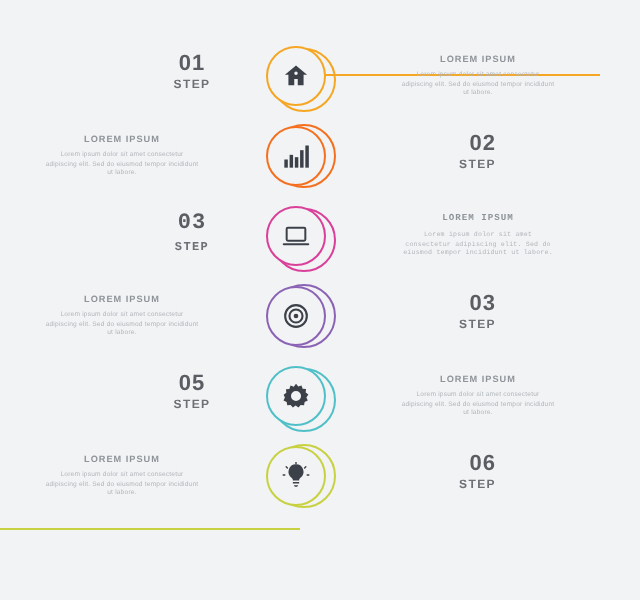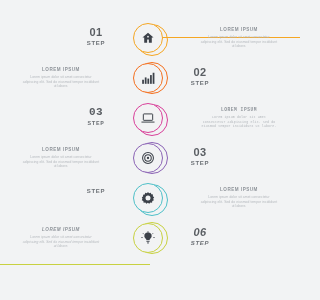--- a/index.html
+++ b/index.html
@@ -101,21 +101,21 @@
   }
   .textblock .body {
     font-size:3.3px;
     color:#b3b7bc;
     line-height:4.6px;
     letter-spacing:0.1px;
   }
   .t-left  { left:22px;  text-align:center; }
   .t-right { left:200px; text-align:center; }
   .n-left  { left:60px;  }
-  .n-right { left:164px; }
+  .n-right { left:176px;text-align:right; }
 </style>
 </head>
 <body>
 
 <div id="board">
   <div class="rail rail-top" style="background: rgb(245, 166, 35);"></div>
   <div class="rail rail-bottom" style="background: rgb(200, 209, 65);"></div>
   <div id="rows">
       <div class="row" style="top: 22px;">
         <div class="circle-wrap">
@@ -209,28 +209,29 @@
           <div class="ring-outer" style="border-color: rgb(79, 192, 200); left: 3px; top: 2px;"></div>
           <div class="ring-main" style="border-color: rgb(79, 192, 200);">
             <span>
               <svg width="14" height="14" viewBox="0 0 24 24" fill="#3c4149">
                 <path d="M12 1.6l1.9 2.2 2.8-.9 1 2.8 2.9.4-.3 2.9 2.3 1.8-1.7 2.4 1.2 2.7-2.7 1.2-.5 2.9-2.9-.3-1.9 2.2-2.4-1.7-2.4 1.7-1.9-2.2-2.9.3-.5-2.9-2.7-1.2 1.2-2.7L1.4 11l2.3-1.8-.3-2.9 2.9-.4 1-2.8 2.8.9L12 1.6zm0 6.1a4.3 4.3 0 1 0 0 8.6 4.3 4.3 0 0 0 0-8.6z"></path>
               </svg>
             </span>
           </div>
         </div>
         <div class="numblock n-left">
+          <div class="num">05</div>
           <div class="stp">STEP</div>
         </div>
         <div class="textblock t-right">
           <div class="head">LOREM IPSUM</div>
           <div class="body">Lorem ipsum dolor sit amet consectetur adipiscing elit. Sed do eiusmod tempor incididunt ut labore.</div>
         </div>
       </div>
-      <div class="row" style="top: 222px; font-style: italic;">
+      <div class="row" style="top: 222px;">
         <div class="circle-wrap">
           <div class="ring-outer" style="border-color: rgb(200, 209, 65); left: 3px; top: 0px;"></div>
           <div class="ring-main" style="border-color: rgb(200, 209, 65);">
             <span>
               <svg width="14" height="14" viewBox="0 0 24 24" fill="#3c4149">
                 <path d="M12 2a6.4 6.4 0 0 0-3.6 11.7c.6.5.9 1.1.9 1.8v.4h5.4v-.4c0-.7.3-1.3.9-1.8A6.4 6.4 0 0 0 12 2zm-2.7 15.2h5.4v1.3H9.3v-1.3zm.8 2.7h3.8l-.9 1.4h-2l-.9-1.4z"></path>
                 <path d="M12 .2v1.4M3.6 4.1l1 1M20.4 4.1l-1 1M1 11.2h1.4M21.6 11.2H23" stroke="#3c4149" stroke-width="1.2" stroke-linecap="round"></path>
               </svg>
             </span>
           </div>

